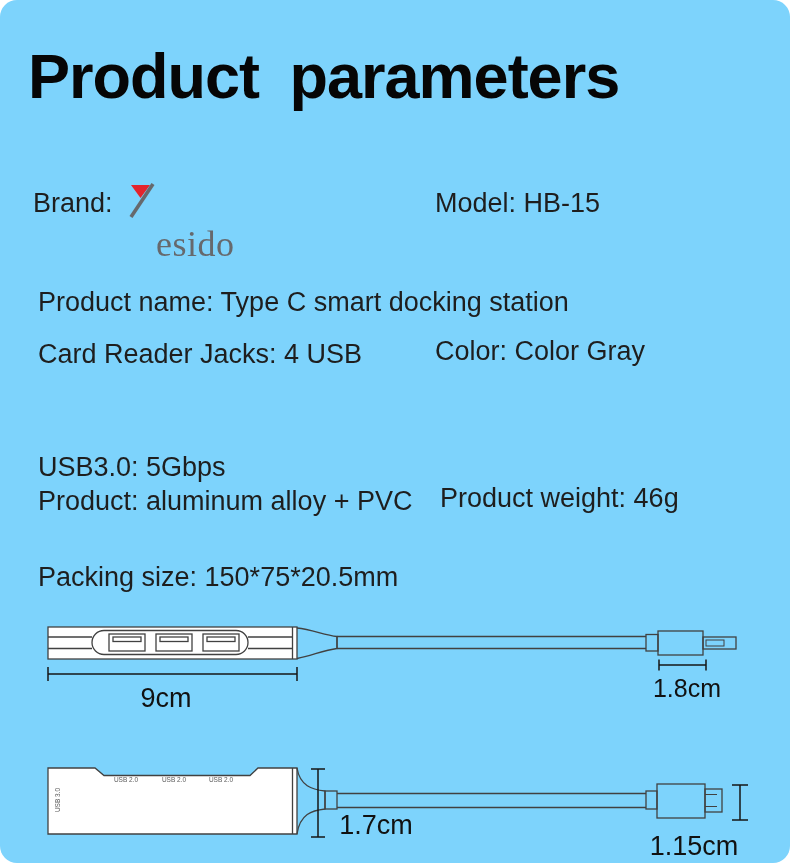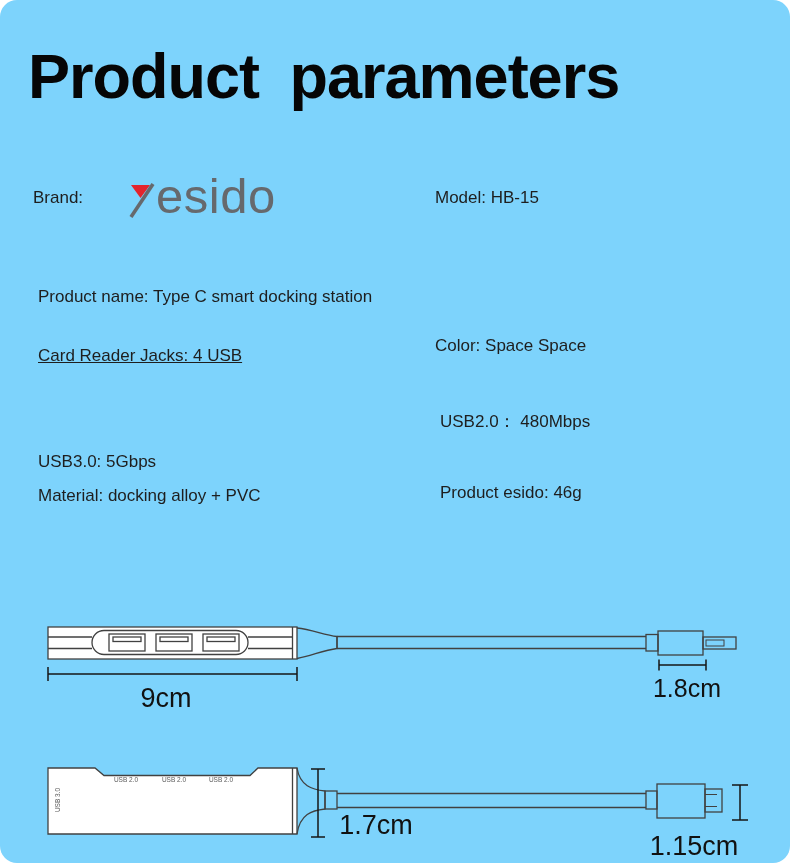--- a/index.html
+++ b/index.html
@@ -20,51 +20,52 @@
     top: 40px;
     font-size: 63px;
     font-weight: 700;
     letter-spacing: -1px;
     word-spacing: 14px;
     color: #060606;
     white-space: nowrap;
   }
   .spec {
     position: absolute;
-    font-size: 17px;
+    font-size: 27px;
     color: #1e1e1e;
     white-space: nowrap;
   }
   .brand-label   { left: 33px;  top: 188px; }
   .model-value   { left: 435px; top: 188px; }
   .product-name  { left: 38px;  top: 262px; margin-top: 25px; }
-  .card-reader   { left: 38px;  top: 346px; text-decoration: underline; }
+  .card-reader   { left: 38px;  top: 339px; }
   .color-value   { left: 435px; top: 336px; }
   .usb3-value    { left: 38px;  top: 412px; margin-top: 40px; }
   .usb2-value    { left: 440px; top: 410px; }
   .material      { left: 38px;  top: 486px; }
   .weight        { left: 440px; top: 483px; }
   .packing       { left: 38px;  top: 562px; }
 
   .logo {
     position: absolute;
     left: 126px;
     top: 172px;
     height: 48px;
     display: flex;
     align-items: flex-start;
   }
   .logo-y-svg { display: block; width: 32px; height: 48px; }
   .logo-text {
-    font-family: Liberation Sans, sans-serif;
-    font-size: 49px;
+    font-family: Liberation Serif, serif;
+    font-size: 36px;
     line-height: 48px;
     color: #66696d;
     letter-spacing: 0.5px;
     margin-left: -2px;
+    margin-top: 48px;
   }
   .diagram { position: absolute; left: 0; display: block; }
   .diagram-top  { top: 600px; }
   .diagram-side { top: 730px; }
   svg text { font-family: "Liberation Sans", sans-serif; }
 </style>
 </head>
 <body>
 
 <div class="page">
@@ -77,25 +78,25 @@
     <svg class="logo-y-svg" viewBox="0 0 32 48" aria-hidden="true">
       <polygon points="5,13 24,13 14.5,26" fill="#e3242c"></polygon>
       <line x1="27" y1="12" x2="5" y2="45" stroke="#66696d" stroke-width="3.6"></line>
     </svg>
     <span class="logo-text">esido</span>
   </span>
 
   <span class="spec model-value">Model: HB-15</span>
   <span class="spec product-name">Product name: Type C smart docking station</span>
   <span class="spec card-reader">Card Reader Jacks: 4 USB</span>
-  <span class="spec color-value">Color: Space Space</span>
+  <span class="spec color-value">Color: Color Gray</span>
   <span class="spec usb3-value">USB3.0: 5Gbps</span>
-  <span class="spec usb2-value">USB2.0： 480Mbps</span>
-  <span class="spec material">Material: docking alloy + PVC</span>
-  <span class="spec weight">Product esido: 46g</span>
+  <span class="spec material">Product: aluminum alloy + PVC</span>
+  <span class="spec weight">Product weight: 46g</span>
+  <span class="spec packing">Packing size: 150*75*20.5mm</span>
 
   <svg class="diagram diagram-top" width="790" height="125" viewBox="0 600 790 125">
     <g stroke="#414141" fill="none" stroke-width="1.3">
       <rect x="48" y="627" width="249" height="32" fill="#ffffff"></rect>
       <line x1="292.5" y1="627" x2="292.5" y2="659"></line>
       <line x1="48" y1="637" x2="92" y2="637"></line>
       <line x1="48" y1="648.5" x2="92" y2="648.5"></line>
       <line x1="248" y1="637" x2="292.5" y2="637"></line>
       <line x1="248" y1="648.5" x2="292.5" y2="648.5"></line>
       <rect x="92" y="630.5" width="156" height="24" rx="12" fill="#ffffff"></rect>

